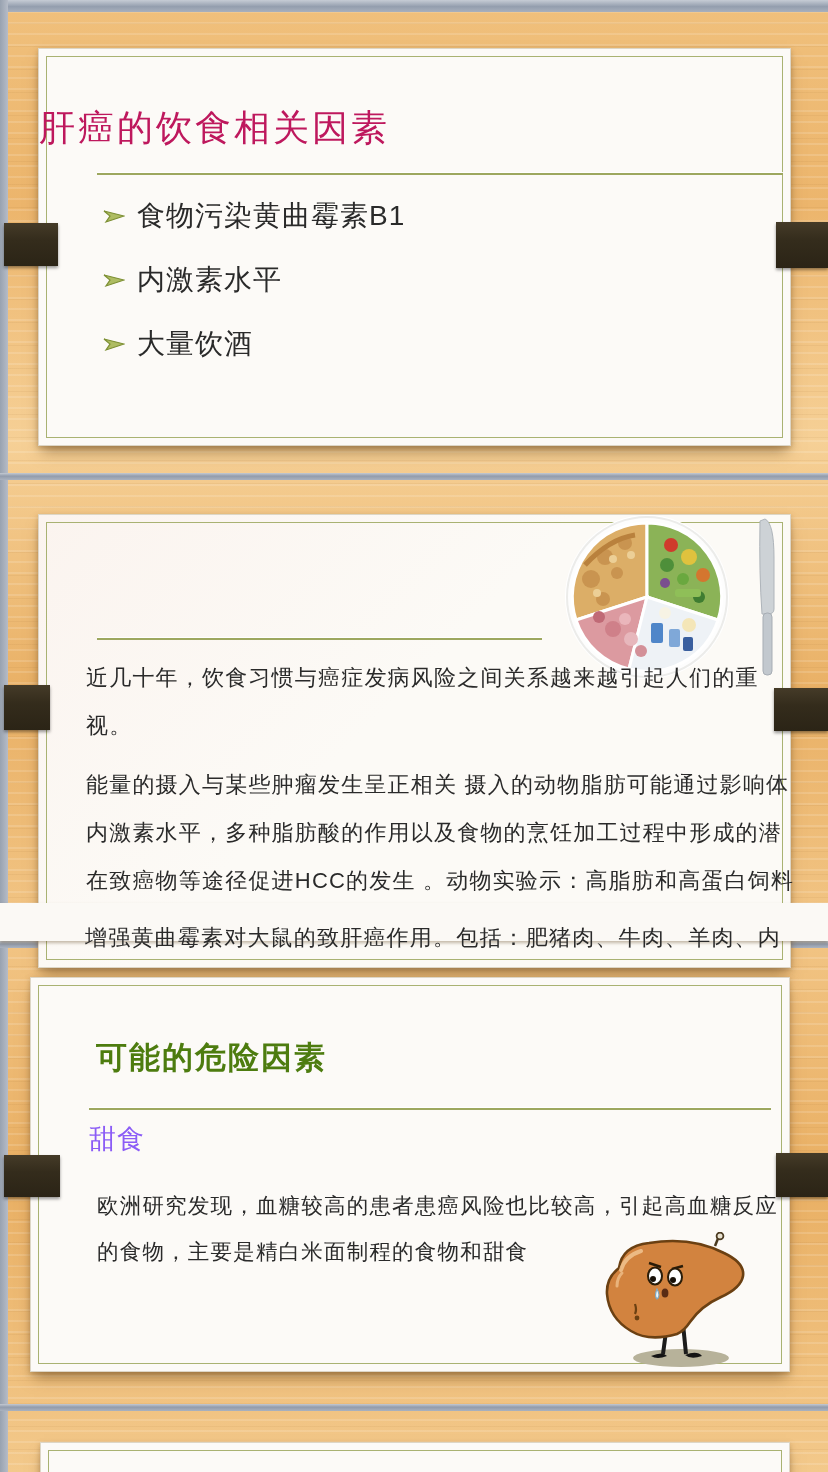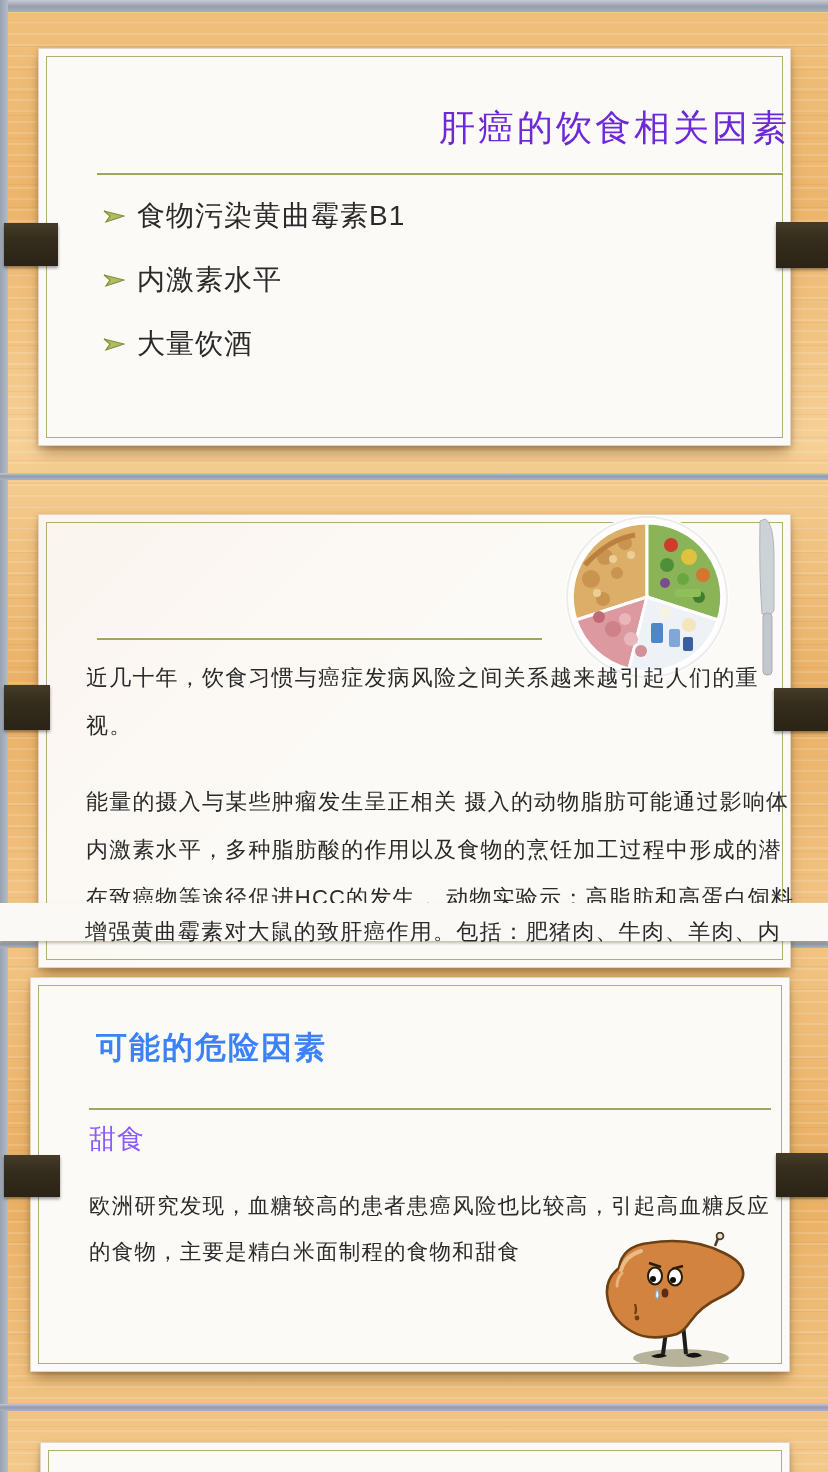--- a/index.html
+++ b/index.html
@@ -18,31 +18,31 @@
   .strip-left{position:absolute;left:0;top:0;width:8px;height:1472px;
     background:linear-gradient(90deg,#98a2b0,#b6bcc7);}
   .divider{position:absolute;left:0;width:828px;height:7px;
     background:linear-gradient(180deg,#c3c9d2,#929cac 45%,#aab2bf);}
   .card{position:absolute;background:#fcfaf7;border:1px solid #ddd6c6;
     box-shadow:0 9px 14px -4px rgba(104,70,25,.55),0 2px 5px rgba(120,85,40,.35);}
   .card-frame{position:absolute;inset:7px;border:1px solid #a9b272;pointer-events:none;}
   .clip{position:absolute;background:linear-gradient(180deg,#453b28,#342c1c 40%,#2b2416);
     box-shadow:0 2px 3px rgba(0,0,0,.4);}
   .s-title1{position:absolute;left:0;right:0;top:52px;height:54px;line-height:54px;
-    text-align:right;font-size:36px;font-weight:500;letter-spacing:3px;color:#6d28d9;padding-left:16px;}
+    text-align:left;font-size:36px;font-weight:500;letter-spacing:3px;color:#be185d;}
   .rule{position:absolute;height:2px;background:#9da75f;box-shadow:0 -1px 0 rgba(255,255,255,.9);}
   .bullet-row{position:absolute;left:64px;height:30px;display:flex;align-items:center;gap:12px;}
   .bullet-row .txt{font-size:28px;color:#2a2a2a;letter-spacing:1px;}
   .bodyline{position:absolute;color:#2a2a2a;font-size:22px;letter-spacing:1.2px;white-space:nowrap;}
   .p-lines div{height:48px;line-height:48px;}
   .band{position:absolute;left:0;top:903px;width:828px;height:38px;background:#fbf9f5;
     box-shadow:0 2px 3px rgba(90,60,20,.35);}
-  .band .bodyline{left:85px;top:10px;height:38px;line-height:38px;}
-  .s-title3{position:absolute;left:65px;top:48px;height:44px;line-height:44px;
-    font-size:31px;font-weight:700;letter-spacing:2px;color:#3b82f6;}
+  .band .bodyline{left:85px;top:16px;height:38px;line-height:38px;}
+  .s-title3{position:absolute;left:65px;top:58px;height:44px;line-height:44px;
+    font-size:31px;font-weight:700;letter-spacing:2px;color:#4d7c0f;}
   .sub3{position:absolute;left:58px;top:146px;height:30px;line-height:30px;
     font-size:27px;color:#8b5cf6;letter-spacing:1px;}
   .p3 div{height:46px;line-height:46px;font-size:21.5px;}
   .art{position:absolute;}
 </style>
 </head>
 <body>
 
 <div id="stage">
 
@@ -137,41 +137,41 @@
           <circle cx="142" cy="112" r="7" fill="#f4e6b8"></circle>
           <circle cx="118" cy="100" r="6" fill="#f7f3e4"></circle>
           <rect x="136" y="124" width="10" height="14" rx="2" fill="#3a5f9e"></rect>
         </g>
     </svg>
 
     <div class="p-lines" style="position:absolute;left:47px;top:139px">
       <div class="bodyline" style="position:static">近几十年，饮食习惯与癌症发病风险之间关系越来越引起人们的重</div>
       <div class="bodyline" style="position:static">视。</div>
     </div>
-    <div class="p-lines" style="position:absolute;left:47px;top:263px">
+    <div class="p-lines" style="position:absolute;left:47px;top:246px">
       <div class="bodyline" style="position:static">能量的摄入与某些肿瘤发生呈正相关 摄入的动物脂肪可能通过影响体</div>
       <div class="bodyline" style="position:static">内激素水平，多种脂肪酸的作用以及食物的烹饪加工过程中形成的潜</div>
       <div class="bodyline" style="position:static">在致癌物等途径促进HCC的发生 。动物实验示：高脂肪和高蛋白饲料</div>
     </div>
   </div>
 
   <div class="band">
     <div class="bodyline">增强黄曲霉素对大鼠的致肝癌作用。包括：肥猪肉、牛肉、羊肉、内</div>
   </div>
 
   <div class="clip" style="left:4px;top:685px;width:46px;height:45px"></div>
   <div class="clip" style="left:774px;top:688px;width:54px;height:43px"></div>
 
   <div class="card" style="left:30px;top:977px;width:760px;height:395px">
     <div class="card-frame"></div>
     <div class="s-title3">可能的危险因素</div>
     <div class="rule" style="left:58px;top:130px;width:682px"></div>
     <div class="sub3">甜食</div>
 
-    <div class="p-lines p3" style="position:absolute;left:58px;top:205px">
+    <div class="p-lines p3" style="position:absolute;left:66px;top:205px">
       <div class="bodyline" style="position:static">欧洲研究发现，血糖较高的患者患癌风险也比较高，引起高血糖反应</div>
       <div class="bodyline" style="position:static">的食物，主要是精白米面制程的食物和甜食</div>
     </div>
 
     <svg class="art" style="left:560px;top:254px" width="180" height="140" viewBox="0 0 180 140">
       <ellipse cx="90" cy="126" rx="48" ry="9" fill="#b7b29a"></ellipse>
       <g stroke="#1c1c1c" stroke-width="4" fill="none">
         <path d="M76,92 L72,122"></path>
           <path d="M92,92 L95,122"></path>
       </g>

